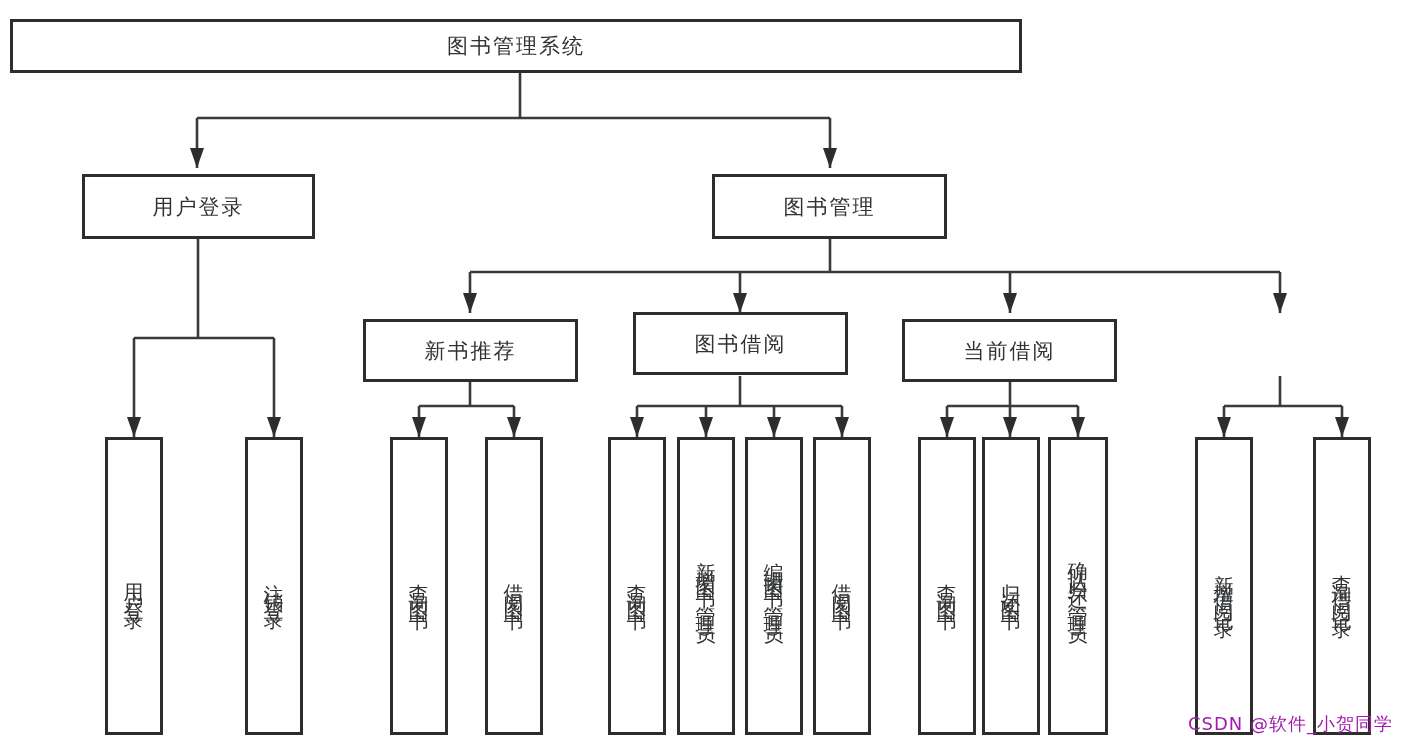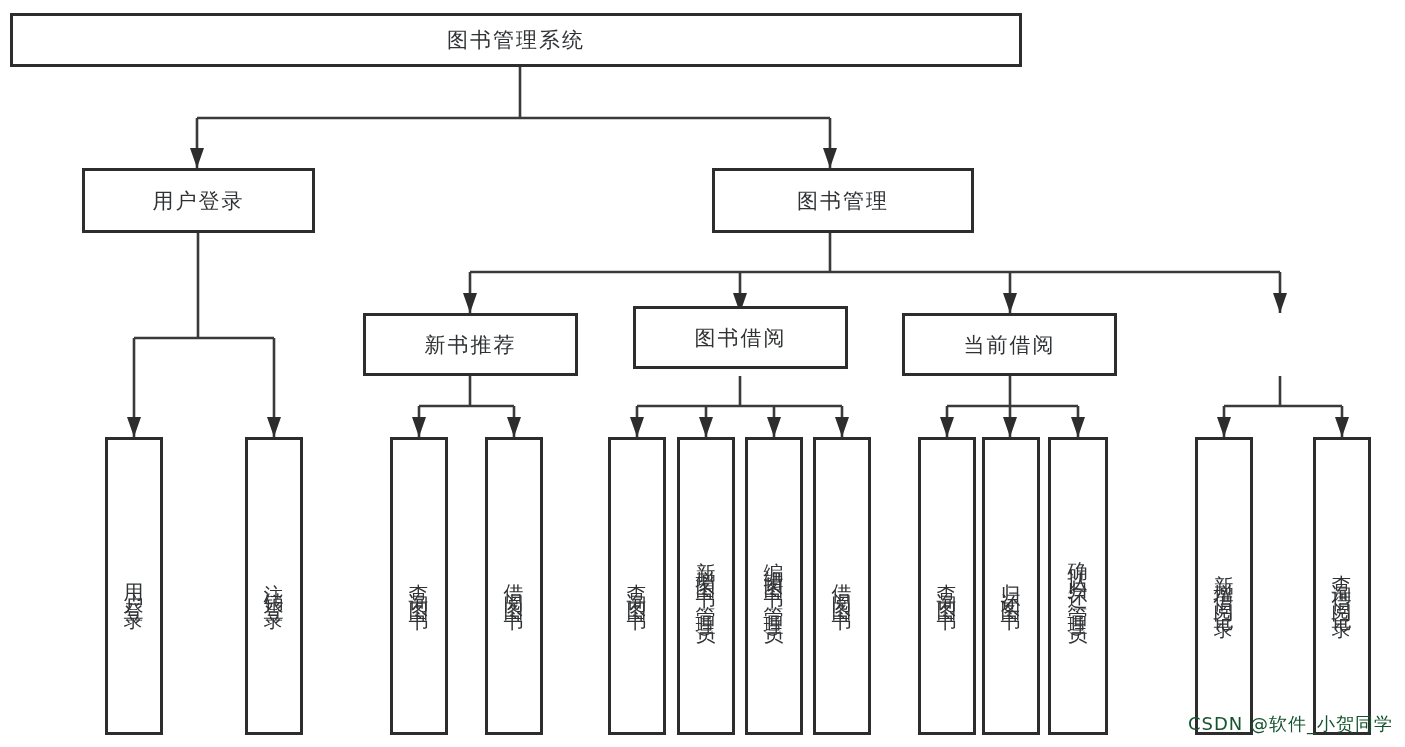--- a/index.html
+++ b/index.html
@@ -12,31 +12,31 @@
   }
   #connectors{position:absolute;left:0;top:0;z-index:1;}
   .node{
     position:absolute;z-index:2;
     box-sizing:border-box;
     border:3px solid #2d2d2d;
     background:#ffffff;
     display:flex;align-items:center;justify-content:center;
     color:#303234;
   }
-  .h-node{font-size:21px;letter-spacing:2px;white-space:nowrap;}
+  .h-node{font-size:21px;letter-spacing:2px;white-space:nowrap;margin-top:6px;}
   .v-node{
     writing-mode:vertical-rl;
     font-size:20px;letter-spacing:9px;
     line-height:1;
   }
   .watermark{
     position:absolute;z-index:3;
     right:12px;top:712px;
     font-size:18px;letter-spacing:1px;
-    color:#14532d;white-space:nowrap;
+    color:#a21caf;white-space:nowrap;
   }
 </style>
 </head>
 <body>
 
 <div id="stage">
 
   <svg id="connectors" width="1405" height="747" viewBox="0 0 1405 747">
     <path fill="none" stroke="#3a3a3a" stroke-width="2.6" d="
       M520 67 V118 M197 118 H830 M197 118 V168 M830 118 V168
@@ -65,21 +65,21 @@
       <polygon points="1003,417 1017,417 1010,437"></polygon>
       <polygon points="1071,417 1085,417 1078,437"></polygon>
       <polygon points="1217,417 1231,417 1224,437"></polygon>
       <polygon points="1335,417 1349,417 1342,437"></polygon>
     </g>
   </svg>
 
   <div class="node h-node" style="left:10px;top:13px;width:1012px;height:54px;">图书管理系统</div>
 
   <div class="node h-node" style="left:82px;top:168px;width:233px;height:65px;">用户登录</div>
-  <div class="node h-node" style="left:712px;top:168px;width:262px;height:65px;">图书管理</div>
+  <div class="node h-node" style="left:712px;top:168px;width:235px;height:65px;">图书管理</div>
 
   <div class="node h-node" style="left:363px;top:313px;width:215px;height:63px;">新书推荐</div>
   <div class="node h-node" style="left:633px;top:306px;width:215px;height:63px;">图书借阅</div>
   <div class="node h-node" style="left:902px;top:313px;width:215px;height:63px;text-align:center;">当前借阅</div>
 
   <div class="node v-node" style="left:105px;top:437px;width:58px;height:298px;">用户登录</div>
   <div class="node v-node" style="left:245px;top:437px;width:58px;height:298px;">注销登录</div>
 
   <div class="node v-node" style="left:390px;top:437px;width:58px;height:298px;">查询图书</div>
   <div class="node v-node" style="left:485px;top:437px;width:58px;height:298px;">借阅图书</div>

